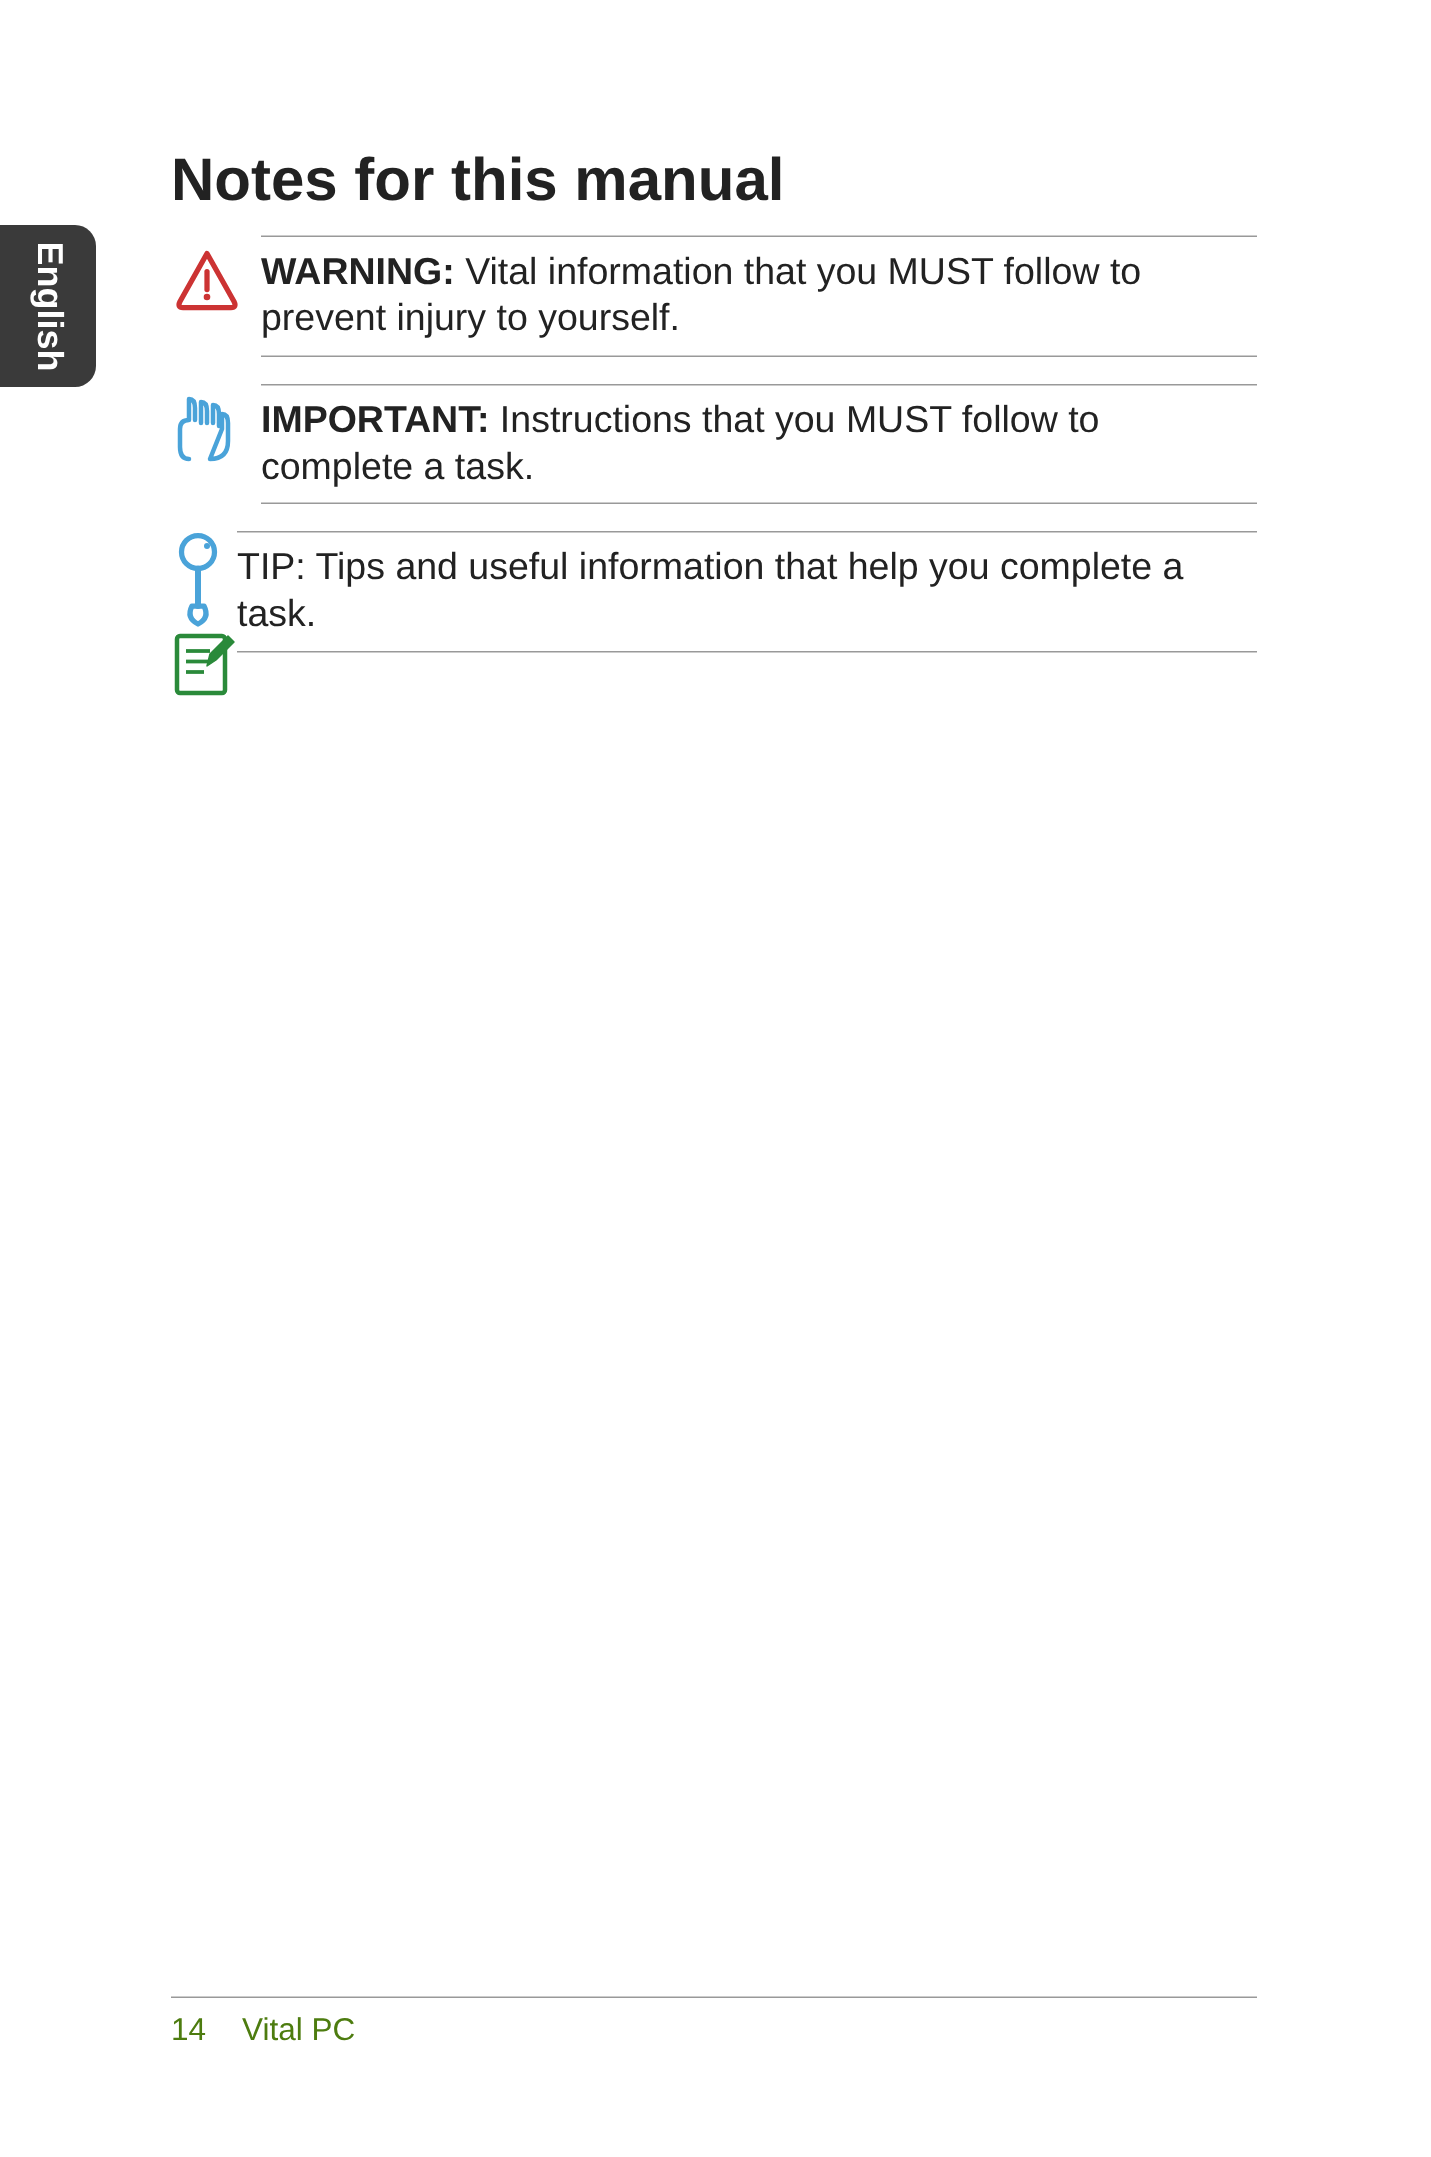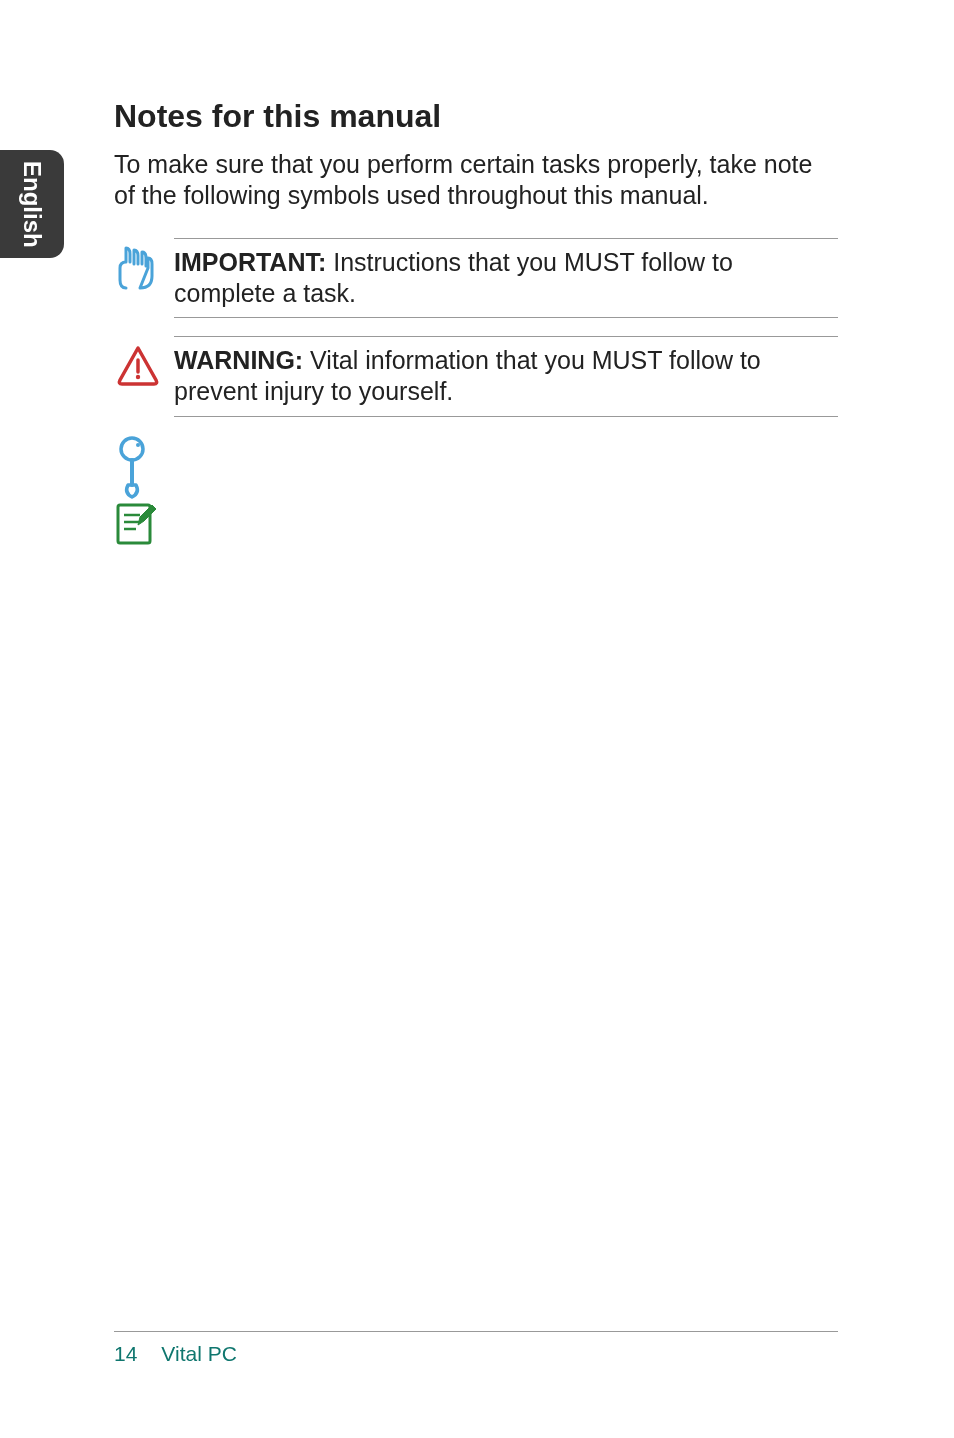--- a/index.html
+++ b/index.html
@@ -37,21 +37,21 @@
     }
     .content {
       position: absolute;
       left: 114px;
       top: 98px;
       right: 116px;
     }
     .main-heading {
       font-family: "Arial Black", "Franklin Gothic Heavy", sans-serif;
       font-weight: 900;
-      font-size: 32px;
+      font-size: 40px;
       letter-spacing: 0px;
       margin-bottom: 14px;
     }
     .intro-text {
       font-size: 25px;
       line-height: 1.25;
       margin-bottom: 26px;
     }
     .note-block {
       display: flex;
@@ -98,62 +98,61 @@
     .footer {
       position: absolute;
       left: 114px;
       right: 116px;
       bottom: 72px;
       border-top: 1px solid #999;
       padding-top: 10px;
       display: flex;
       align-items: baseline;
       font-size: 21px;
-      color: #0f766e;
+      color: #4d7c0f;
     }
     .page-num {
       margin-right: 24px;
     }
     svg { display: block; }
   </style>
 </head>
 <body>
 
 <div class="side-tab">
   <span class="side-tab-text">English</span>
 </div>
 
 <div class="content">
   <h1 class="main-heading">Notes for this manual</h1>
-  <p class="intro-text">To make sure that you perform certain tasks properly, take note of the following symbols used throughout this manual.</p>
-
-  <div class="note-block">
-    <div class="icon-cell">
-      <svg width="46" height="50" viewBox="0 0 46 50">
-        <path d="M12 44 Q6 44 6 36 L6 24 Q6 18 12 18 L12 4 Q16 4 16 10 L16 18 M20 20 L20 6 Q24 6 24 12 L24 20 M28 20 L28 8 Q32 8 32 14 L32 22 M34 24 L34 14 Q38 14 38 20 L38 32 Q38 44 26 44 Z" fill="none" stroke="#4aa3d9" stroke-width="3" stroke-linejoin="round" stroke-linecap="round"></path>
-      </svg>
-    </div>
-    <div class="note-text-wrap">
-      <p class="note-text">
-        <span class="label">IMPORTANT:</span><span> Instructions that you MUST follow to complete a task.</span>
-      </p>
-    </div>
-  </div>
 
   <div class="note-block">
     <div class="icon-cell">
       <svg width="48" height="48" viewBox="0 0 48 48">
         <path d="M24 6 L42 38 Q44 42 40 42 L8 42 Q4 42 6 38 Z" fill="none" stroke="#c33" stroke-width="3.5" stroke-linejoin="round"></path>
         <line x1="24" y1="18" x2="24" y2="30" stroke="#c33" stroke-width="3.5" stroke-linecap="round"></line>
         <circle cx="24" cy="35" r="2.2" fill="#c33"></circle>
       </svg>
     </div>
     <div class="note-text-wrap">
       <p class="note-text">
         <span class="label">WARNING:</span><span> Vital information that you MUST follow to prevent injury to yourself.</span>
+      </p>
+    </div>
+  </div>
+
+  <div class="note-block">
+    <div class="icon-cell">
+      <svg width="46" height="50" viewBox="0 0 46 50">
+        <path d="M12 44 Q6 44 6 36 L6 24 Q6 18 12 18 L12 4 Q16 4 16 10 L16 18 M20 20 L20 6 Q24 6 24 12 L24 20 M28 20 L28 8 Q32 8 32 14 L32 22 M34 24 L34 14 Q38 14 38 20 L38 32 Q38 44 26 44 Z" fill="none" stroke="#4aa3d9" stroke-width="3" stroke-linejoin="round" stroke-linecap="round"></path>
+      </svg>
+    </div>
+    <div class="note-text-wrap">
+      <p class="note-text">
+        <span class="label">IMPORTANT:</span><span> Instructions that you MUST follow to complete a task.</span>
       </p>
     </div>
   </div>
 
   <div class="double-block">
     <div class="icon-column">
       <div>
         <svg width="36" height="66" viewBox="0 0 36 66">
           <circle cx="18" cy="14" r="11" fill="none" stroke="#4aa3d9" stroke-width="3.5"></circle>
           <circle cx="24" cy="10" r="2" fill="#4aa3d9"></circle>
@@ -165,20 +164,23 @@
         <svg width="44" height="46" viewBox="0 0 44 46">
           <rect x="4" y="4" width="32" height="38" rx="2" fill="none" stroke="#2a8a3a" stroke-width="3"></rect>
           <line x1="10" y1="14" x2="26" y2="14" stroke="#2a8a3a" stroke-width="2.5"></line>
           <line x1="10" y1="21" x2="26" y2="21" stroke="#2a8a3a" stroke-width="2.5"></line>
           <line x1="10" y1="28" x2="22" y2="28" stroke="#2a8a3a" stroke-width="2.5"></line>
           <path d="M30 20 L42 8 L38 4 L26 16 L24 24 Z" fill="#2a8a3a" stroke="#2a8a3a" stroke-width="1" stroke-linejoin="round"></path>
         </svg>
       </div>
     </div>
     <div class="double-text">
+      <div class="single-line-box">
+        <span class="label">TIP:</span><span> Tips and useful information that help you complete a task.</span>
+      </div>
       <div class="spacer-small"></div>
     </div>
   </div>
 
 </div>
 
 <div class="footer">
   <span class="page-num">14</span>
   <span>Vital PC</span>
 </div>

